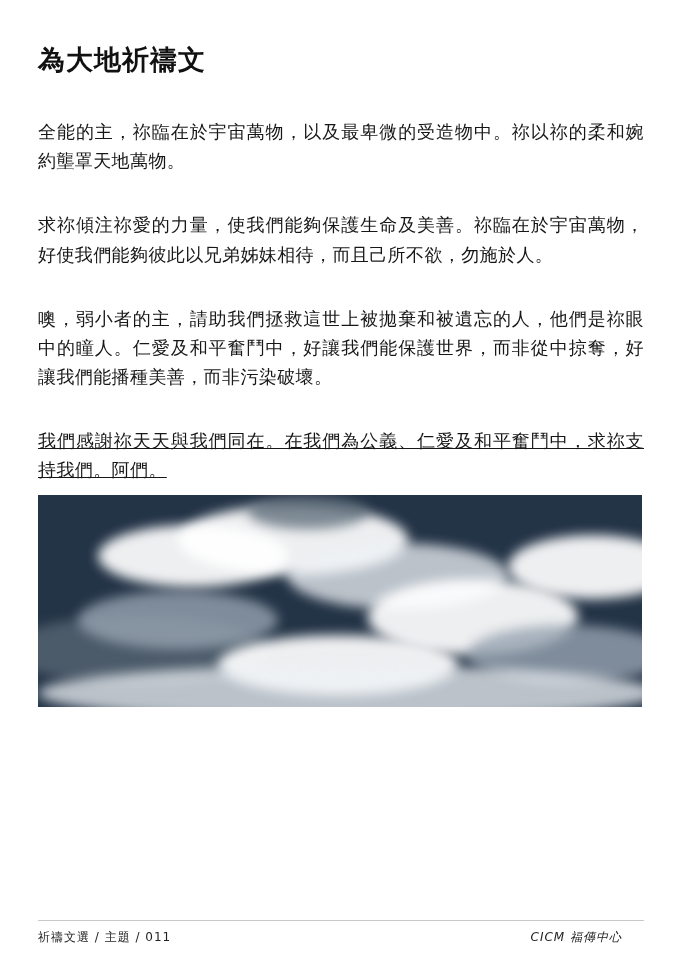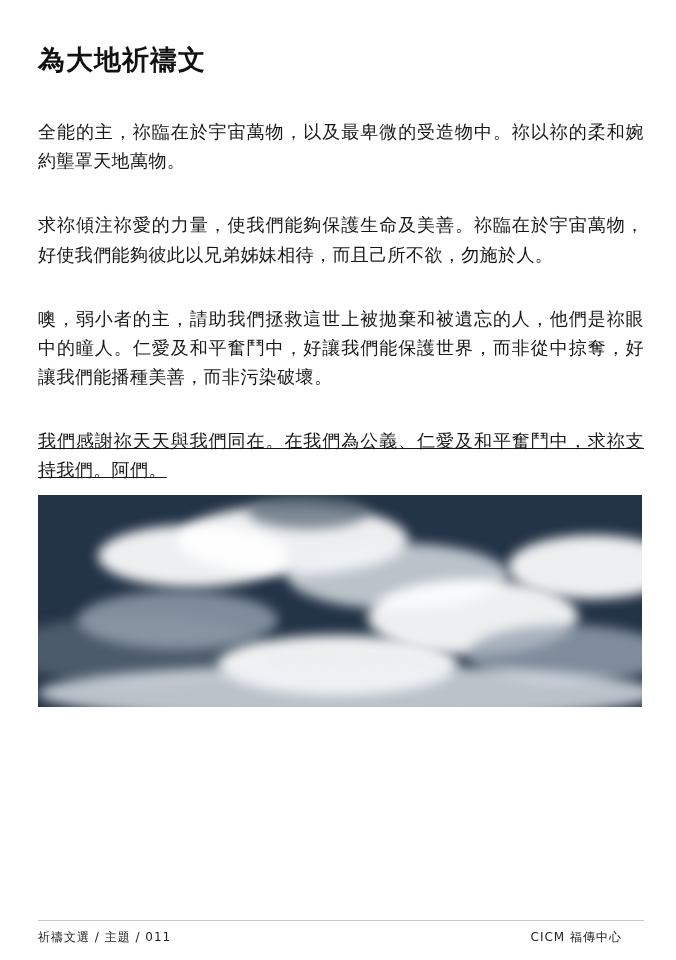--- a/index.html
+++ b/index.html
@@ -84,21 +84,21 @@
     display: flex;
     align-items: flex-end;
     justify-content: space-between;
     font-size: 12px;
     letter-spacing: 1px;
     color: #222222;
     padding-top: 8px;
     border-top: 1px solid #c9c9c9;
     gap: 20px;
   }
-  .footer-right { padding-right: 22px; }
+  .footer-right { padding-right: 22px; font-style: italic; }
 </style>
 </head>
 <body>
 
 <div class="page">
 
   <h1 class="doc-title">為大地祈禱文</h1>
 
   <p class="body-text">全能的主，祢臨在於宇宙萬物，以及最卑微的受造物中。祢以祢的柔和婉約壟罩天地萬物。</p>
   <p class="body-text">求祢傾注祢愛的力量，使我們能夠保護生命及美善。祢臨在於宇宙萬物，好使我們能夠彼此以兄弟姊妹相待，而且己所不欲，勿施於人。</p>

